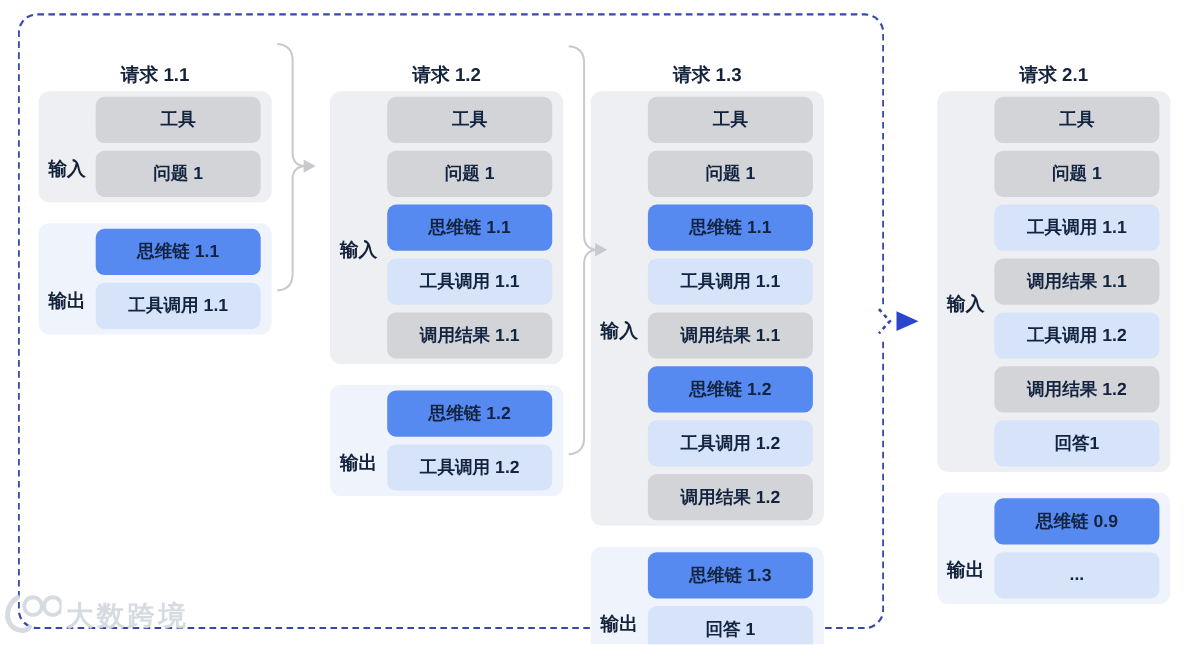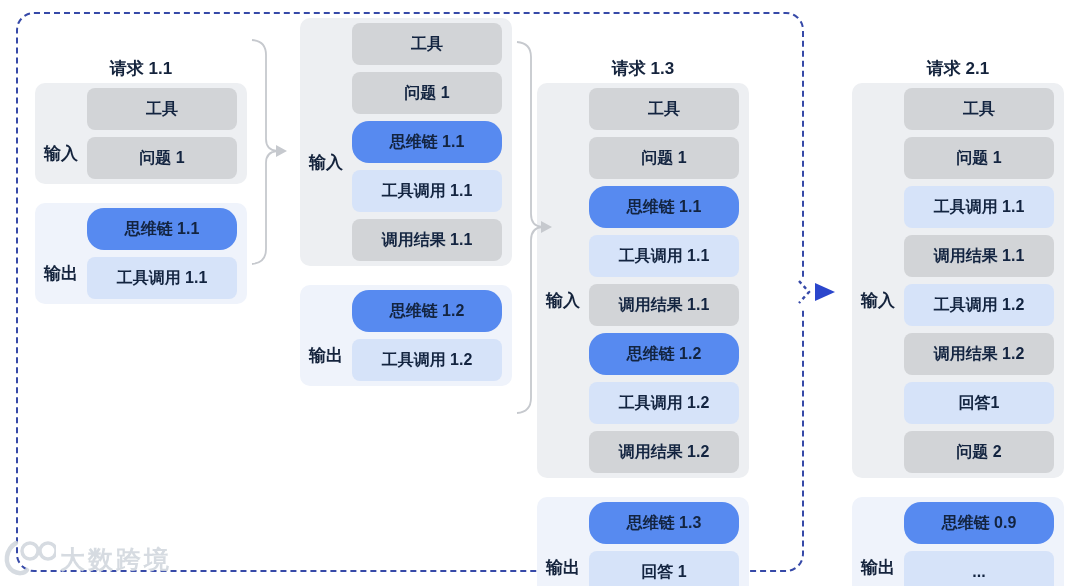--- a/index.html
+++ b/index.html
@@ -24,21 +24,21 @@
   .group { display:flex; align-items:center; border-radius:10px; padding:5px 10px 5px 0; }
   .group.input  { background:#edeff2; }
   .group.output { background:#eff3fb; margin-top:19px; }
   .group-label { width:52px; flex:none; text-align:center; font-size:17px; font-weight:700; color:#14233c;margin-top:40px; }
   .boxes { flex:1; display:flex; flex-direction:column; gap:7px; }
   .box {
     height:42px; border-radius:8px; display:flex; align-items:center; justify-content:center;
     font-size:16px; font-weight:600; color:#132440;
   }
   .box.gray      { background:#d2d4d7; }
-  .box.blue      { background:#578af0;border-radius:17px; }
+  .box.blue      { background:#578af0; }
   .box.lightblue { background:#d6e3f9; }
   .watermark {
     position:absolute; left:2px; top:538px; display:flex; align-items:center;
     opacity:0.9; z-index:5;justify-content:space-between;
   }
   .watermark-text {
     font-size:25px; font-weight:700; color:#d2d8de; letter-spacing:3px; margin-left:4px;
     text-shadow:0 0 1px #ffffff;
   }
 </style>
@@ -61,20 +61,21 @@
     <div class="group output">
       <span class="group-label">输出</span>
       <div class="boxes">
           <div class="box blue">思维链 1.1</div>
           <div class="box lightblue">工具调用 1.1</div>
         </div>
     </div>
   </div>
 
   <div class="column" id="col-1">
+    <div class="col-title">请求 1.2</div>
     <div class="group input">
       <span class="group-label">输入</span>
       <div class="boxes">
           <div class="box gray">工具</div>
           <div class="box gray">问题 1</div>
           <div class="box blue">思维链 1.1</div>
           <div class="box lightblue">工具调用 1.1</div>
           <div class="box gray">调用结果 1.1</div>
         </div>
     </div>
@@ -116,21 +117,20 @@
     <div class="group input">
       <span class="group-label">输入</span>
       <div class="boxes">
           <div class="box gray">工具</div>
           <div class="box gray">问题 1</div>
           <div class="box lightblue">工具调用 1.1</div>
           <div class="box gray">调用结果 1.1</div>
           <div class="box lightblue">工具调用 1.2</div>
           <div class="box gray">调用结果 1.2</div>
           <div class="box lightblue">回答1</div>
-          <div class="box gray">问题 2</div>
         </div>
     </div>
     <div class="group output">
       <span class="group-label">输出</span>
       <div class="boxes">
           <div class="box blue">思维链 0.9</div>
           <div class="box lightblue">...</div>
         </div>
     </div>
   </div>

